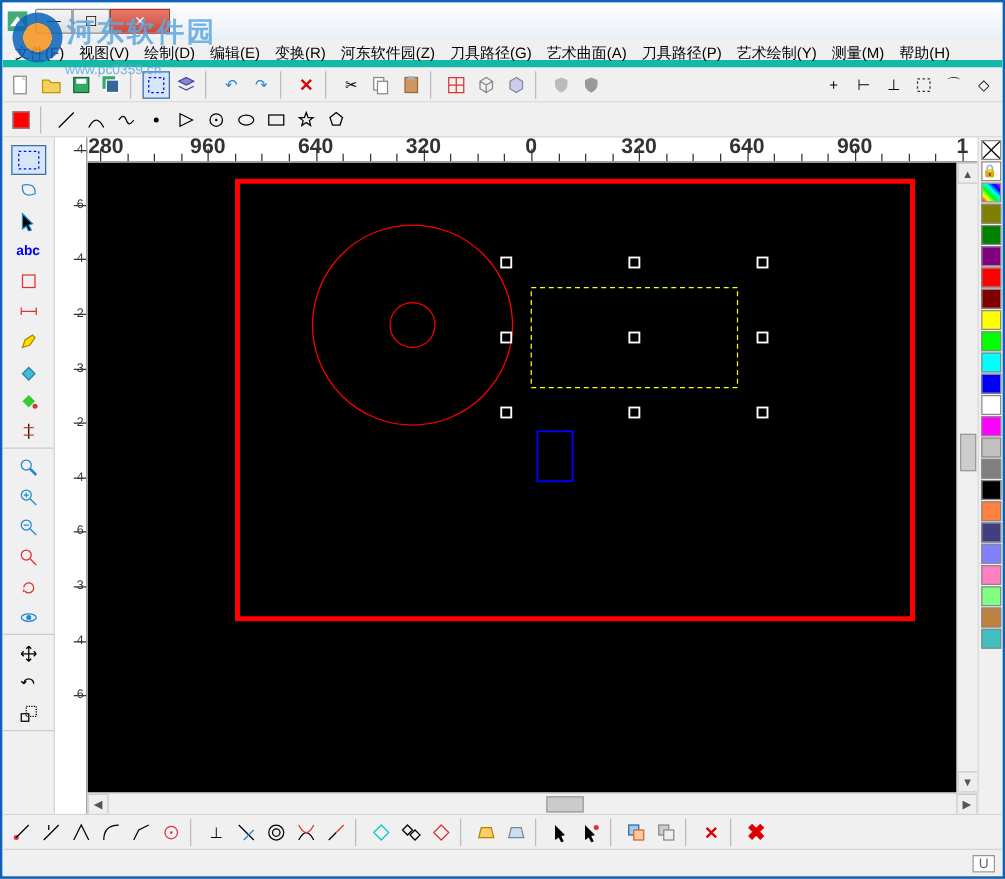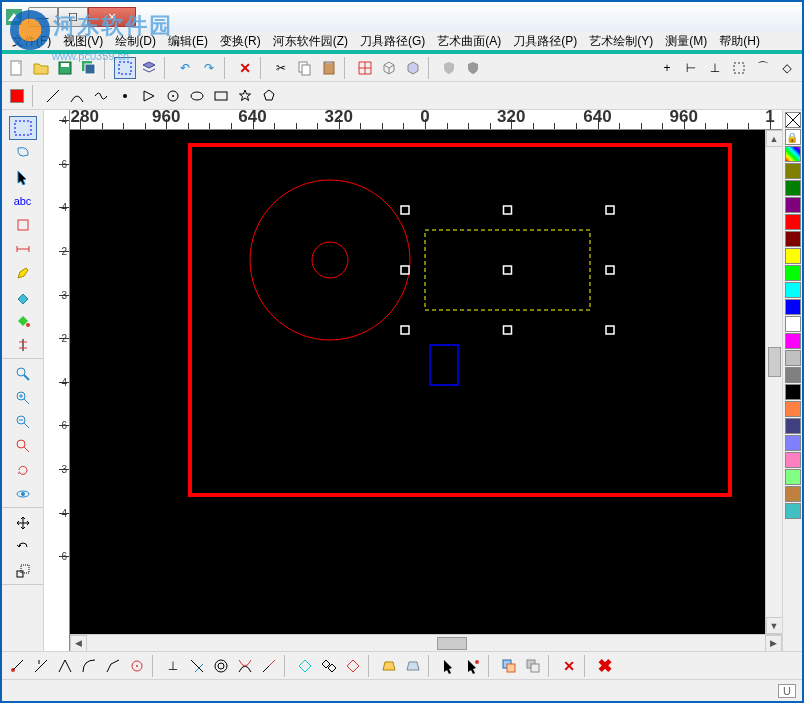--- a/index.html
+++ b/index.html
@@ -9,21 +9,21 @@
 .titlebar .title { flex: 1; color: #333; }
 .titlebar .win-btns { display: flex; gap: 0; }
 .titlebar .win-btn { width: 30px; height: 20px; border: 1px solid #888; background: linear-gradient(to bottom, #f5f5f5, #ddd); display: flex; align-items: center; justify-content: center; font-size: 11px; cursor: pointer; }
 .titlebar .win-btn.close { background: linear-gradient(to bottom, #e87a6a, #c94a39); color: #fff; width: 48px; border-color: #a33; }
 .titlebar .win-btn.min { border-radius: 2px 0 0 2px; }
 .titlebar .win-btn.max { }
 .watermark { position: absolute; top: 8px; left: 8px; z-index: 1000; pointer-events: none; }
 .watermark .logo { width: 40px; height: 40px; border-radius: 50%; background: radial-gradient(circle, #f7941d 40%, #0b63b8 41%); display: inline-block; vertical-align: middle; opacity: .85; }
 .watermark .wm-text { color: #5fa8e0; font-size: 22px; font-weight: bold; opacity: .85; letter-spacing: 2px; }
 .watermark .wm-url { color: #5fa8e0; font-size: 11px; display: block; margin-left: 42px; opacity: .85; }
-.menubar { height: 22px; background: #f0f0f0; border-bottom: 4px solid #14b8a6; display: flex; align-items: center; padding: 0 4px; }
+.menubar { height: 22px; background: #f0f0f0; border-bottom: 6px solid #14b8a6; display: flex; padding: 0 4px; }
 .menubar .menu-item { padding: 2px 6px; cursor: pointer; }
 .toolbar { height: 28px; background: #f0f0f0; border-bottom: 1px solid #d4d4d4; display: flex; align-items: center; padding: 0 4px; gap: 2px; }
 .toolbar.shapes { height: 28px; }
 .tb-btn { width: 22px; height: 22px; border: 1px solid transparent; display: flex; align-items: center; justify-content: center; cursor: pointer; }
 .tb-sep { width: 6px; height: 22px; border-left: 1px solid #bbb; margin: 0 2px; }
 .shape-color { width: 14px; height: 14px; display: inline-block; }
 .content-row { display: flex; height: calc(100% - 30px - 22px - 28px - 28px - 28px - 22px); }
 .left-toolbox { width: 42px; background: #f0f0f0; border-right: 1px solid #d4d4d4; display: flex; flex-direction: column; align-items: center; padding-top: 4px; gap: 2px; overflow: hidden; }
 .left-toolbox .tool-grp { width: 100%; border-bottom: 1px solid #ccc; padding: 2px 0; display: flex; flex-direction: column; align-items: center; gap: 2px; }
 .vert-ruler { width: 26px; background: #fff; border-right: 1px solid #888; position: relative; font-size: 10px; color: #333; }
@@ -273,21 +273,21 @@
           <svg width="16" height="16">
             <path d="M3 3 Q14 1 13 10 Q2 14 3 3" fill="none" stroke="#28c"></path>
           </svg>
         </div>
       <div class="tb-btn">
           <svg width="16" height="16">
             <path d="M3 2l8 8-3 1 2 4-2 1-2-4-3 2z" fill="#000" stroke="#28c"></path>
           </svg>
         </div>
       <div class="tb-btn">
-          <span style="color:#00f;font-weight:normal;font-size:11px">abc</span>
+          <span style="color:#00f;font-weight:bold;font-size:11px">abc</span>
         </div>
       <div class="tb-btn">
           <svg width="16" height="16">
             <rect x="3" y="3" width="10" height="10" fill="none" stroke="#d33"></rect>
           </svg>
         </div>
       <div class="tb-btn">
           <svg width="16" height="16">
             <line x1="2" y1="8" x2="14" y2="8" stroke="#d33"></line>
             <line x1="2" y1="5" x2="2" y2="11" stroke="#d33"></line>

